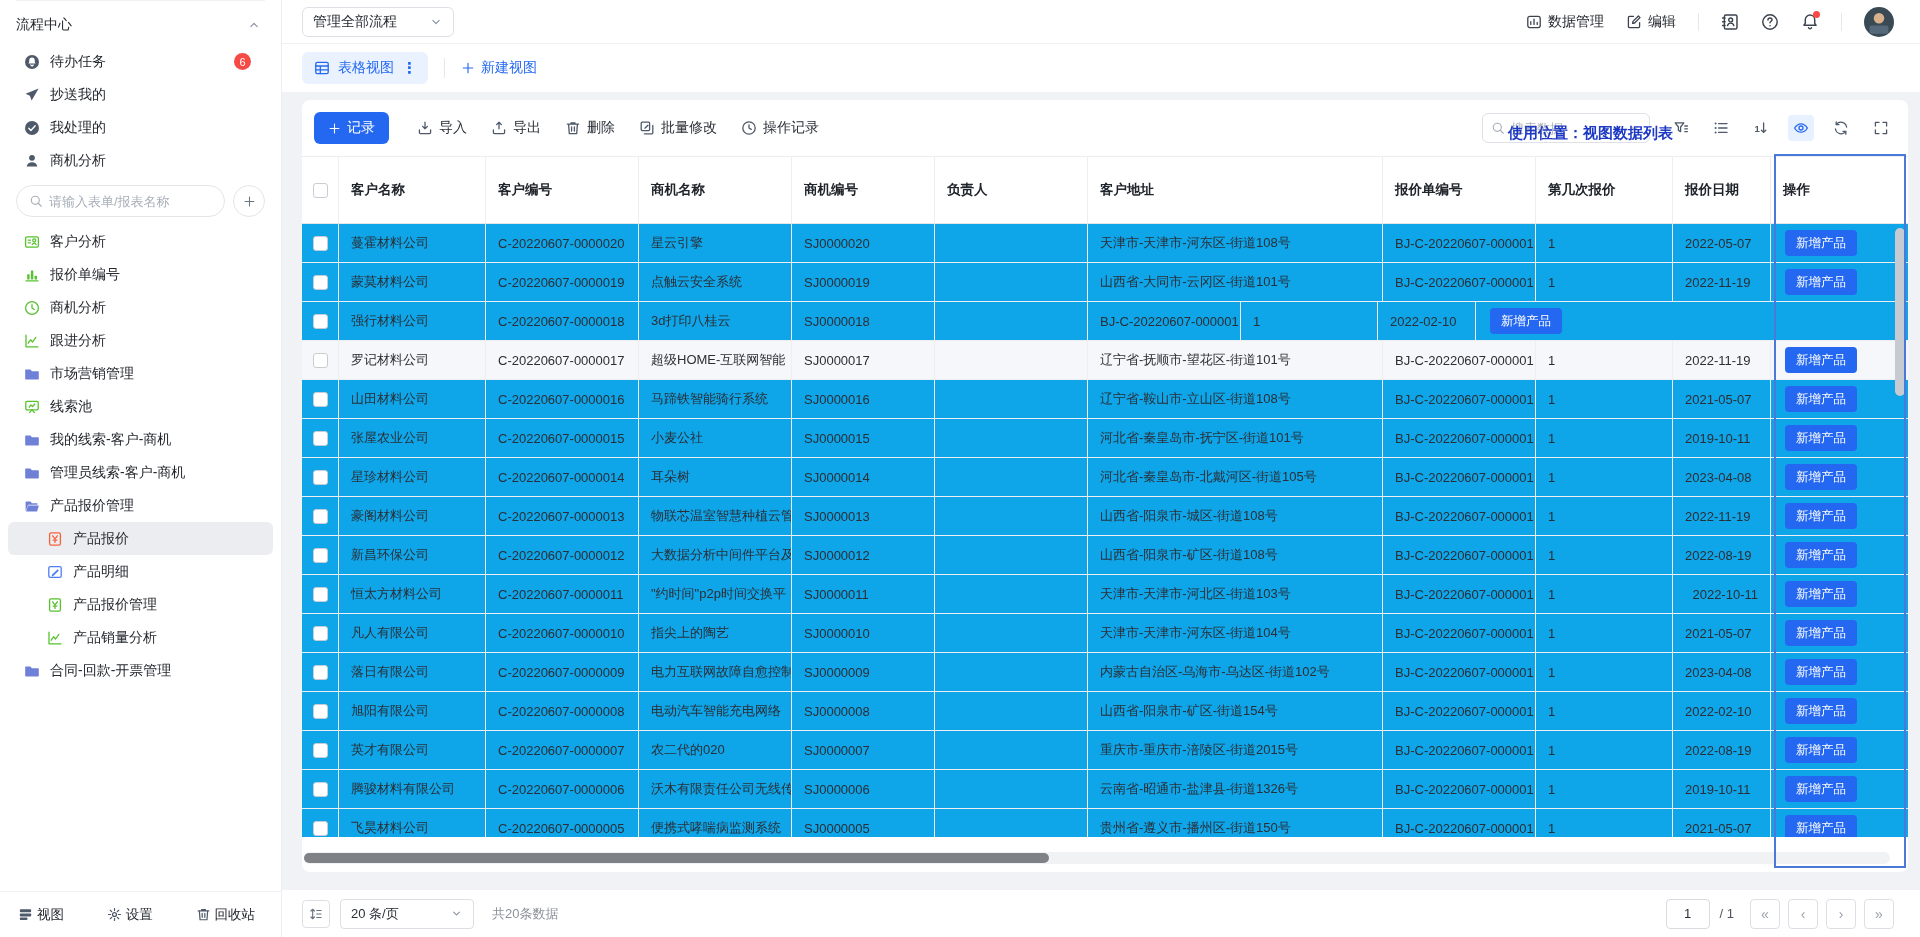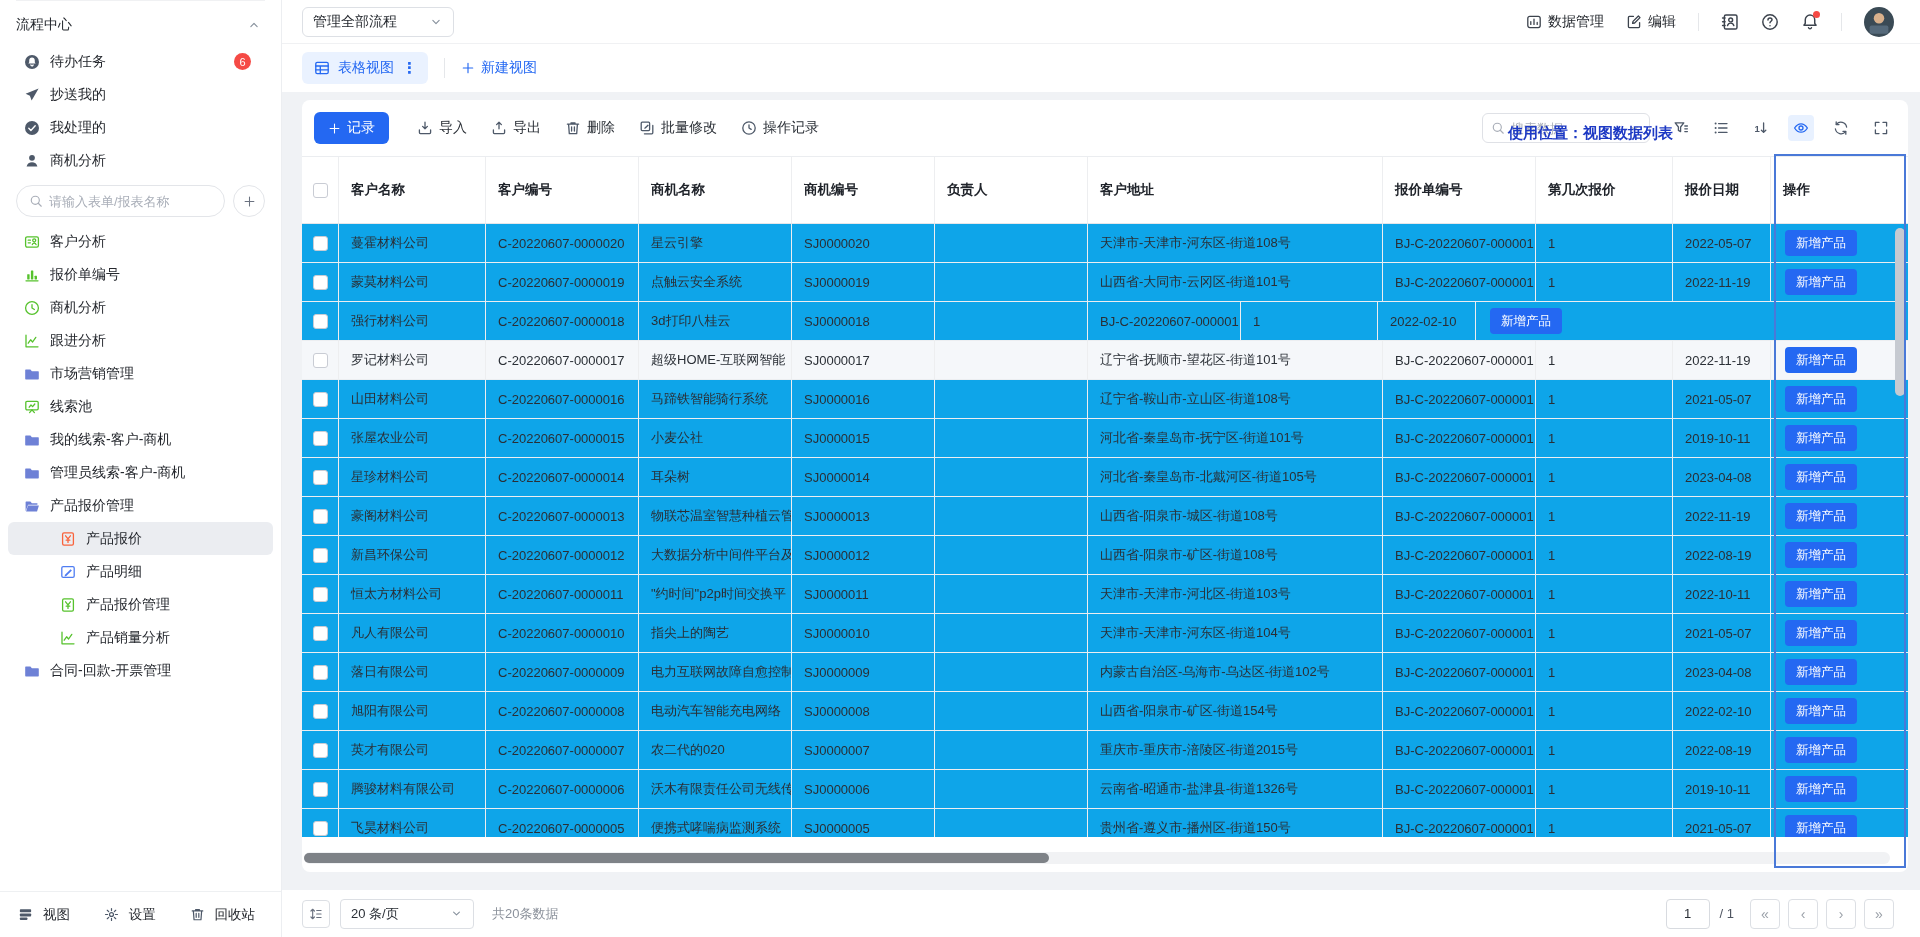--- a/index.html
+++ b/index.html
@@ -22,35 +22,35 @@
   .logo-sep { width:1px; height:18px; background:#e5e7ea; margin:0 12px; }
   .app-title { font-size:16px; font-weight:700; color:#1f2329; }
   .sb-divider { height:1px; background:#f0f1f3; margin:0 16px; }
   .sb-section { display:flex; align-items:center; justify-content:space-between;
     padding:0 20px 0 16px; height:40px; margin-top:4px; color:#1f2329; }
   .sb-section .chev { color:#86909c; }
   .mi { display:flex; align-items:center; height:33px; padding:0 16px; cursor:pointer;
     position:relative; border-radius:6px; margin:0 8px; }
   .mi.sel { background:#ebedf1; }
   .mi .mic { width:16px; height:16px; margin-right:10px; flex:0 0 16px; }
-  .mi.child { padding-left:52px; }
+  .mi.child { padding-left:39px; }
   .mi .mil { font-size:14px; color:#25282e; white-space:nowrap; overflow:hidden; }
   .badge { position:absolute; right:22px; top:8px; min-width:17px; height:17px; border-radius:9px;
     color:#fff; font-size:11px; display:flex; align-items:center; justify-content:center; padding:0 4px; }
   .sb-search { display:flex; align-items:center; gap:8px; padding:8px 16px 8px 16px; }
   .sb-search .pill { flex:1; display:flex; align-items:center; gap:6px; height:32px;
     border:1px solid #e3e5e9; border-radius:16px; padding:0 12px; color:#a9aeb8; }
   .sb-search .pill input { border:none; outline:none; width:100%; font-size:13px;
     font-family:inherit; color:#4e5460; background:transparent; }
   .sb-search .pill input::placeholder { color:#a9aeb8; }
   .sb-search .plus-btn { width:32px; height:32px; border-radius:50%; border:1px solid #e3e5e9;
     background:#fff; display:flex; align-items:center; justify-content:center; color:#6b7280; cursor:pointer; }
   .sb-footer { position:absolute; bottom:0; left:0; right:0; height:46px; border-top:1px solid #eef0f2;
     display:flex; align-items:center; justify-content:space-between; padding:0 26px 0 18px; background:#fff; }
-  .sbf-item { display:flex; align-items:center; gap:10px; font-size:13.5px; color:#25282e; cursor:pointer; }
+  .sbf-item { display:flex; align-items:center; gap:4px; font-size:13.5px; color:#25282e; cursor:pointer; }
   .sbf-item .mic { width:15px; height:15px; color:#4e5969; }
 
   
   .main { position:absolute; left:282px; top:0; width:1638px; height:100%; }
   .topbar { height:44px; background:#fff; border-bottom:1px solid #f0f1f3;
     display:flex; align-items:center; padding:0 26px 0 20px; }
   .flow-select { width:152px; height:30px; border:1px solid #dde0e5; border-radius:6px;
     display:flex; align-items:center; justify-content:space-between; padding:0 10px; cursor:pointer;
     color:#1f2329; font-size:14px; background:#fff; }
   .flow-select .chev { color:#86909c; }
@@ -928,21 +928,21 @@
           </div>
           <div class="tcell" style="width: 295px;">
             <span>天津市-天津市-河北区-街道103号</span>
           </div>
           <div class="tcell" style="width: 153px;">
             <span>BJ-C-20220607-000001</span>
           </div>
           <div class="tcell" style="width: 137px;">
             <span>1</span>
           </div>
-          <div class="tcell" style="width: 98px;">
+          <div class="tcell" style="width: 98px; justify-content: flex-end;">
             <span>2022-10-11</span>
           </div>
           <div class="tcell" style="width: 123px; border-right: none; padding-left: 14px;">
             <button class="act-btn">新增产品</button>
           </div>
         </div>
         <div class="trow">
           <div class="tcell cbx-col" style="width: 37px;">
             <span class="cbx"></span>
           </div>

